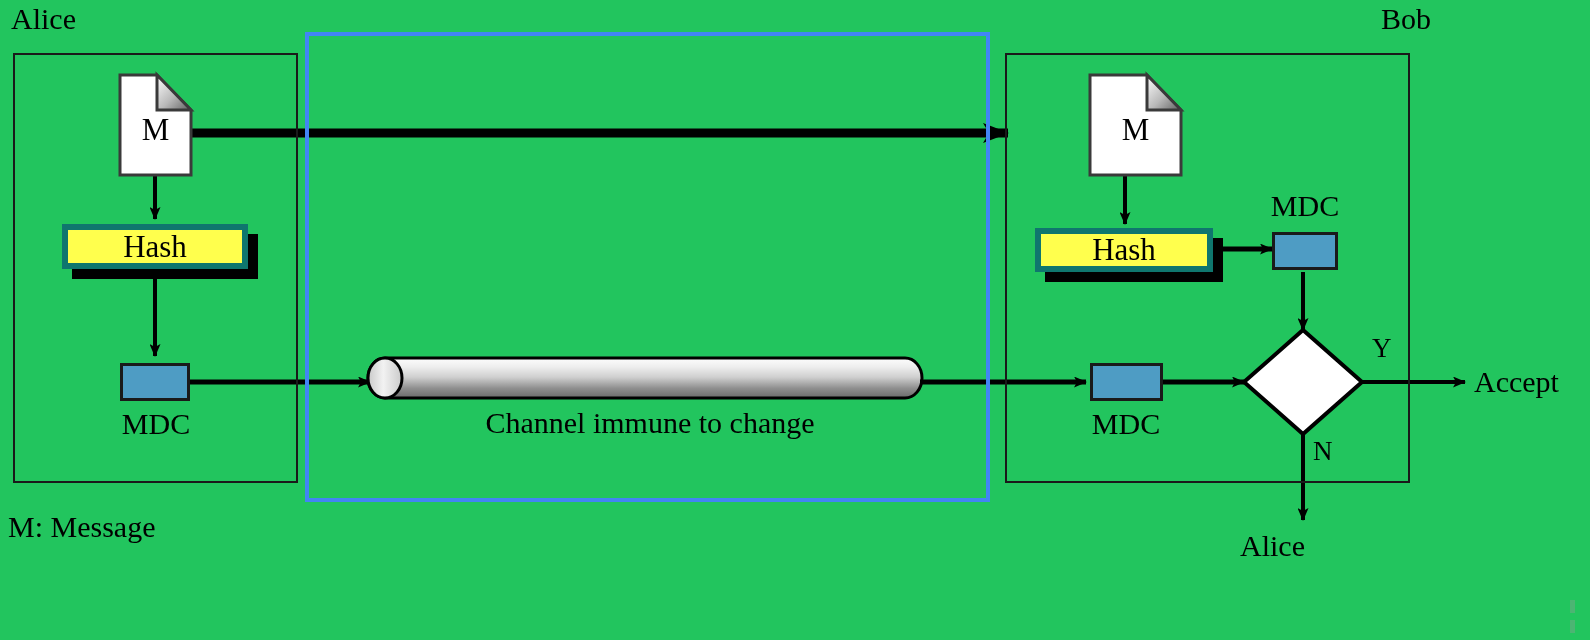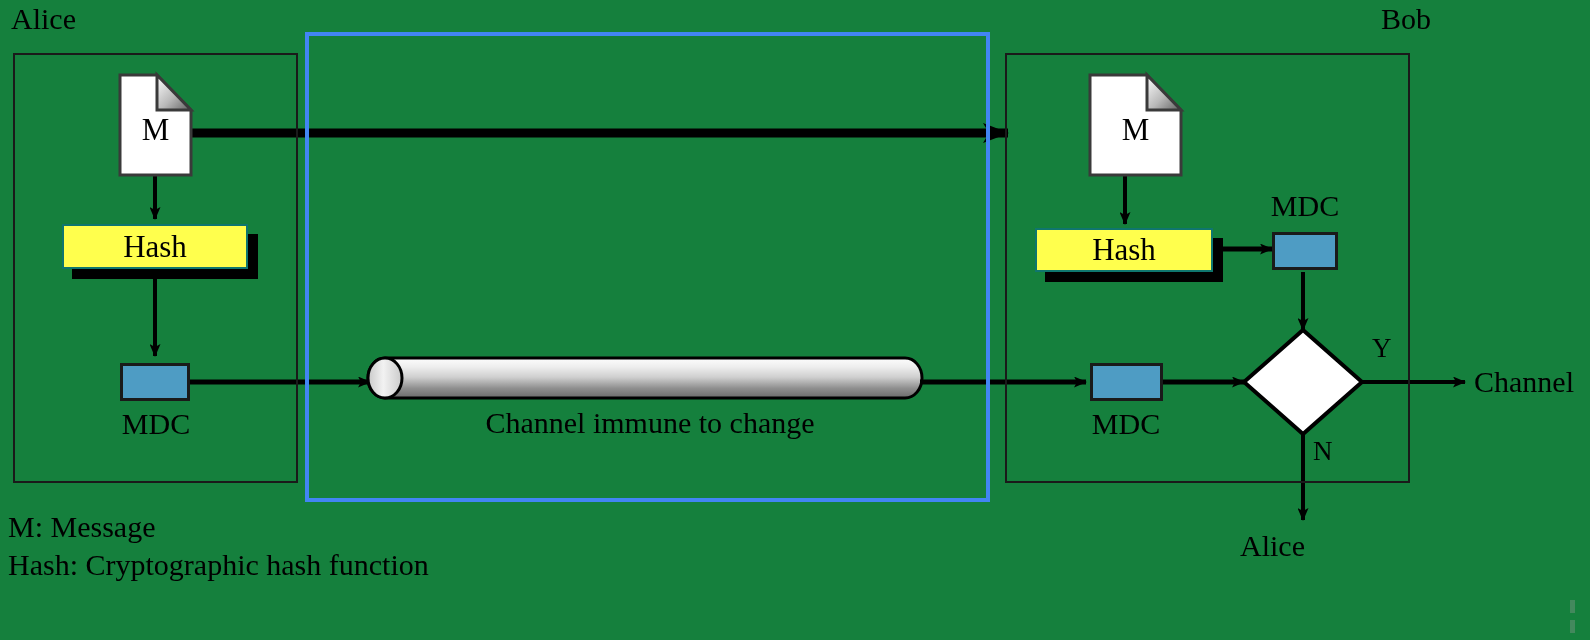--- a/index.html
+++ b/index.html
@@ -8,21 +8,21 @@
     background: #ffffff;
   }
   body {
     font-family: "Liberation Serif", "DejaVu Serif", serif;
     color: #000000;
   }
   #canvas {
     position: relative;
     width: 1590px;
     height: 640px;
-    background: #15803d;
+    background: #22c55e;
     overflow: hidden;
   }
   .abs { position: absolute; }
 
   
   .party-box {
     border: 2px solid #1a1a1a;
     background: transparent;
     box-sizing: border-box;
   }
@@ -53,21 +53,21 @@
     line-height: 38px;
     white-space: nowrap;
   }
 
   
   .hash-shadow {
     background: #000000;
   }
   .hash-box {
     background: #ffff4d;
-    border: 2px solid #0f766e;
+    border: 6px solid #0f766e;
     box-sizing: border-box;
     display: flex;
     align-items: center;
     justify-content: center;
     font-size: 31px;
   }
 
   
   .mdc-box {
     background: #4e9cc4;
@@ -198,21 +198,20 @@
   <div class="abs mdc-box" style="left:1272px; top:232px; width:66px; height:38px;"></div>
   <div class="abs lbl" style="left:1250px; top:190px; width:110px; text-align:center;">MDC</div>
 
   <div class="abs mdc-box" style="left:1090px; top:363px; width:73px; height:38px;"></div>
   <div class="abs lbl" style="left:1071px; top:408px; width:110px; text-align:center;">MDC</div>
 
 
   <div class="abs lbl-sm" style="left:1372px; top:334px;">Y</div>
   <div class="abs lbl-sm" style="left:1313px; top:437px;">N</div>
 
-  <div class="abs lbl" style="left:1474px; top:366px;">Channel</div>
+  <div class="abs lbl" style="left:1474px; top:366px;">Accept</div>
   <div class="abs lbl" style="left:1240px; top:530px;">Alice</div>
 
   <div class="abs" style="left:8px; top:508px;">
     <div class="legend-line">M: Message</div>
-    <div class="legend-line">Hash: Cryptographic hash function</div>
   </div>
 
 </div>
 
 </body></html>

